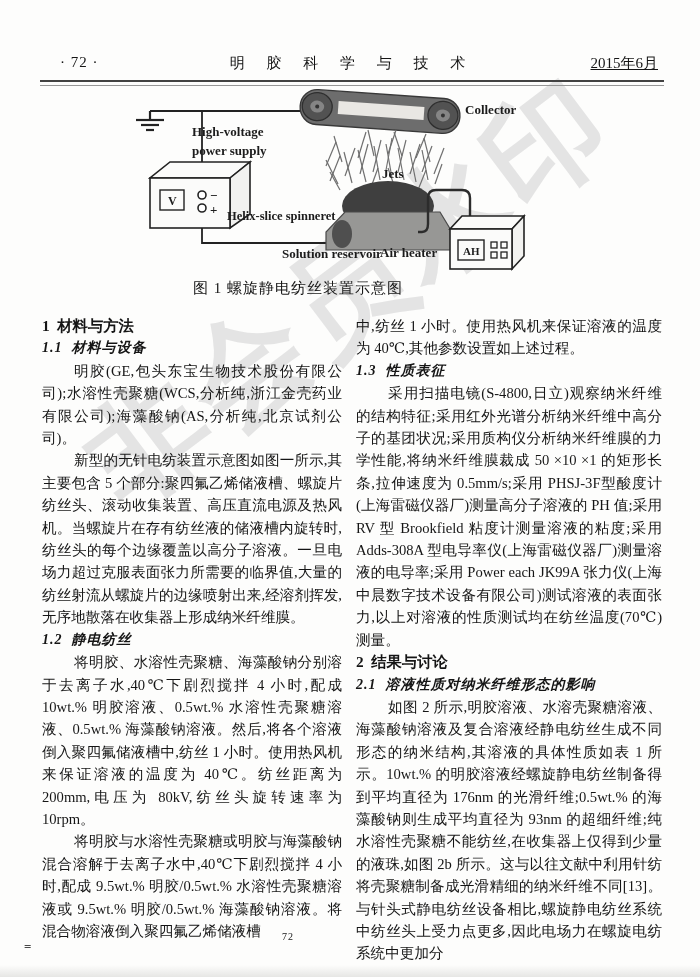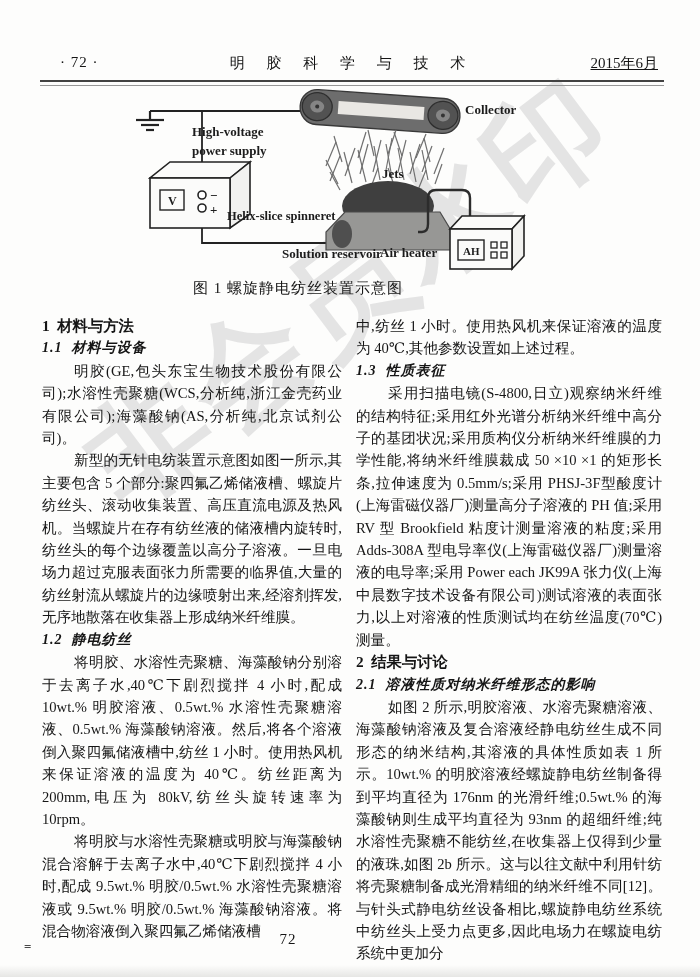--- a/index.html
+++ b/index.html
@@ -37,21 +37,21 @@
   .col{position:absolute;top:315px;font-size:14.6px;line-height:22.4px;
        text-align:justify;z-index:2;}
   .col-left{left:42px;width:300px;}
   .col-right{left:356px;width:306px;}
   .h1{font-weight:bold;font-size:15.3px;white-space:pre-wrap;}
   .h2{font-weight:bold;font-style:italic;font-size:14px;white-space:pre-wrap;letter-spacing:1px;}
   .p{text-indent:2.2em;}
   .p-cont{text-indent:0;}
   
   .footer-pn{position:absolute;left:0;top:931px;width:576px;text-align:center;
-             font-size:15px;z-index:2;letter-spacing:1px;}
+             font-size:10px;z-index:2;letter-spacing:1px;}
   .edge-mark{position:absolute;left:24px;top:939px;font-size:13px;color:#4a4a4a;z-index:2;font-weight:bold;}
   .scan-edge{position:absolute;left:0;bottom:0;width:700px;height:12px;
              background:linear-gradient(#fdfdfc,#e6e6e4);z-index:1;}
 </style>
 </head>
 <body>
 
 <div class="watermark">非会员水印</div>
 
 <div class="hdr">
@@ -170,18 +170,18 @@
   <div class="p">将明胶、水溶性壳聚糖、海藻酸钠分别溶于去离子水,40℃下剧烈搅拌 4 小时,配成 10wt.% 明胶溶液、0.5wt.% 水溶性壳聚糖溶液、0.5wt.% 海藻酸钠溶液。然后,将各个溶液倒入聚四氟储液槽中,纺丝 1 小时。使用热风机来保证溶液的温度为 40℃。纺丝距离为 200mm,电压为 80kV,纺丝头旋转速率为 10rpm。</div>
   <div class="p">将明胶与水溶性壳聚糖或明胶与海藻酸钠混合溶解于去离子水中,40℃下剧烈搅拌 4 小时,配成 9.5wt.% 明胶/0.5wt.% 水溶性壳聚糖溶液或 9.5wt.% 明胶/0.5wt.% 海藻酸钠溶液。将混合物溶液倒入聚四氟乙烯储液槽</div>
 </div>
 
 <div class="col col-right">
   <div class="p-cont">中,纺丝 1 小时。使用热风机来保证溶液的温度为 40℃,其他参数设置如上述过程。</div>
   <div class="h2">1.3  性质表征</div>
   <div class="p">采用扫描电镜(S-4800,日立)观察纳米纤维的结构特征;采用红外光谱分析纳米纤维中高分子的基团状况;采用质构仪分析纳米纤维膜的力学性能,将纳米纤维膜裁成 50 ×10 ×1 的矩形长条,拉伸速度为 0.5mm/s;采用 PHSJ-3F型酸度计(上海雷磁仪器厂)测量高分子溶液的 PH 值;采用 RV 型 Brookfield 粘度计测量溶液的粘度;采用 Adds-308A 型电导率仪(上海雷磁仪器厂)测量溶液的电导率;采用 Power each JK99A 张力仪(上海中晨数字技术设备有限公司)测试溶液的表面张力,以上对溶液的性质测试均在纺丝温度(70℃)测量。</div>
   <div class="h1">2  结果与讨论</div>
   <div class="h2">2.1  溶液性质对纳米纤维形态的影响</div>
-  <div class="p">如图 2 所示,明胶溶液、水溶壳聚糖溶液、海藻酸钠溶液及复合溶液经静电纺丝生成不同形态的纳米结构,其溶液的具体性质如表 1 所示。10wt.% 的明胶溶液经螺旋静电纺丝制备得到平均直径为 176nm 的光滑纤维;0.5wt.% 的海藻酸钠则生成平均直径为 93nm 的超细纤维;纯水溶性壳聚糖不能纺丝,在收集器上仅得到少量的液珠,如图 2b 所示。这与以往文献中利用针纺将壳聚糖制备成光滑精细的纳米纤维不同[12]。与针头式静电纺丝设备相比,螺旋静电纺丝系统中纺丝头上受力点更多,因此电场力在螺旋电纺系统中更加分</div>
+  <div class="p">如图 2 所示,明胶溶液、水溶壳聚糖溶液、海藻酸钠溶液及复合溶液经静电纺丝生成不同形态的纳米结构,其溶液的具体性质如表 1 所示。10wt.% 的明胶溶液经螺旋静电纺丝制备得到平均直径为 176nm 的光滑纤维;0.5wt.% 的海藻酸钠则生成平均直径为 93nm 的超细纤维;纯水溶性壳聚糖不能纺丝,在收集器上仅得到少量的液珠,如图 2b 所示。这与以往文献中利用针纺将壳聚糖制备成光滑精细的纳米纤维不同[13]。与针头式静电纺丝设备相比,螺旋静电纺丝系统中纺丝头上受力点更多,因此电场力在螺旋电纺系统中更加分</div>
 </div>
 
 <div class="footer-pn">72</div>
 <div class="edge-mark">=</div>
 <div class="scan-edge"></div>
 
 </body></html>

